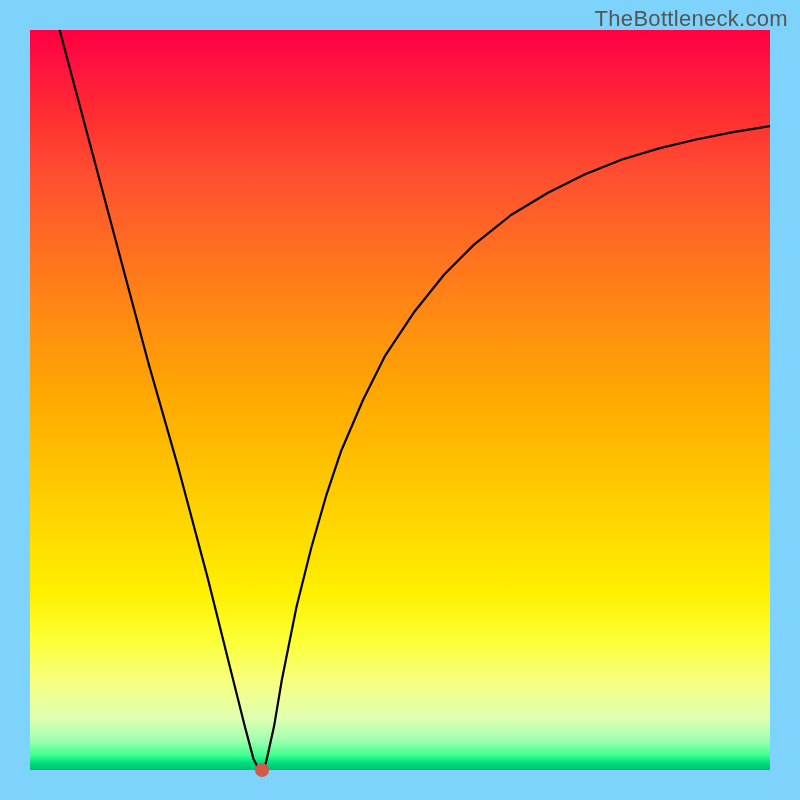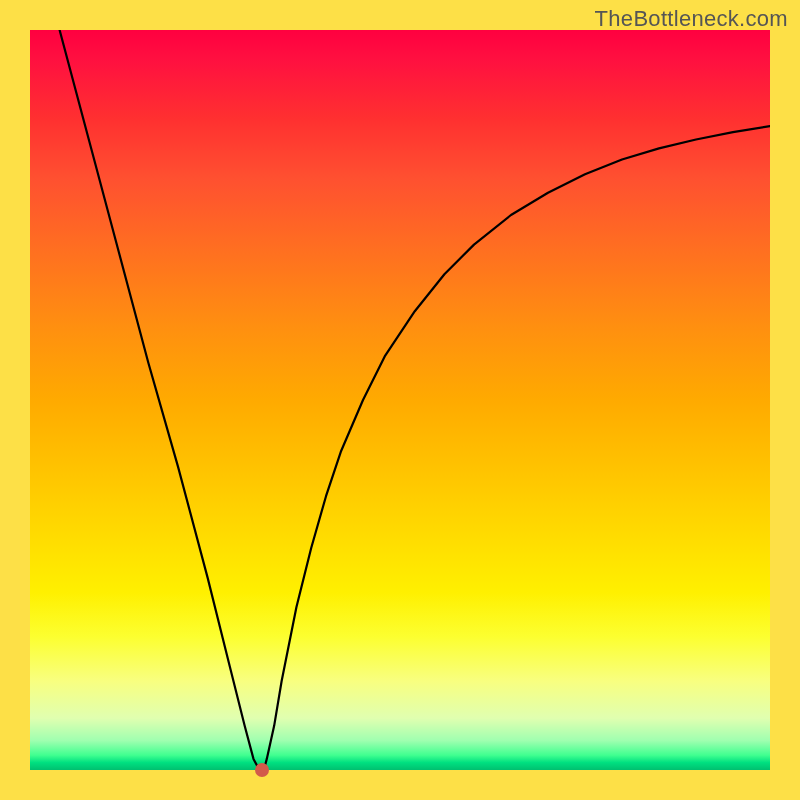--- a/index.html
+++ b/index.html
@@ -8,21 +8,21 @@
     width: 800px;
     height: 800px;
     overflow: hidden;
     background: #000;
     font-family: Arial, Helvetica, sans-serif;
   }
   .chart-container {
     position: relative;
     width: 800px;
     height: 800px;
-    background: #fde047;
+    background: #7dd3fc;
   }
   .plot-area {
     position: absolute;
     left: 30px;
     top: 30px;
     width: 740px;
     height: 740px;
     background: linear-gradient(to bottom,
       #ff0040 0%,
       #ff1040 4%,

